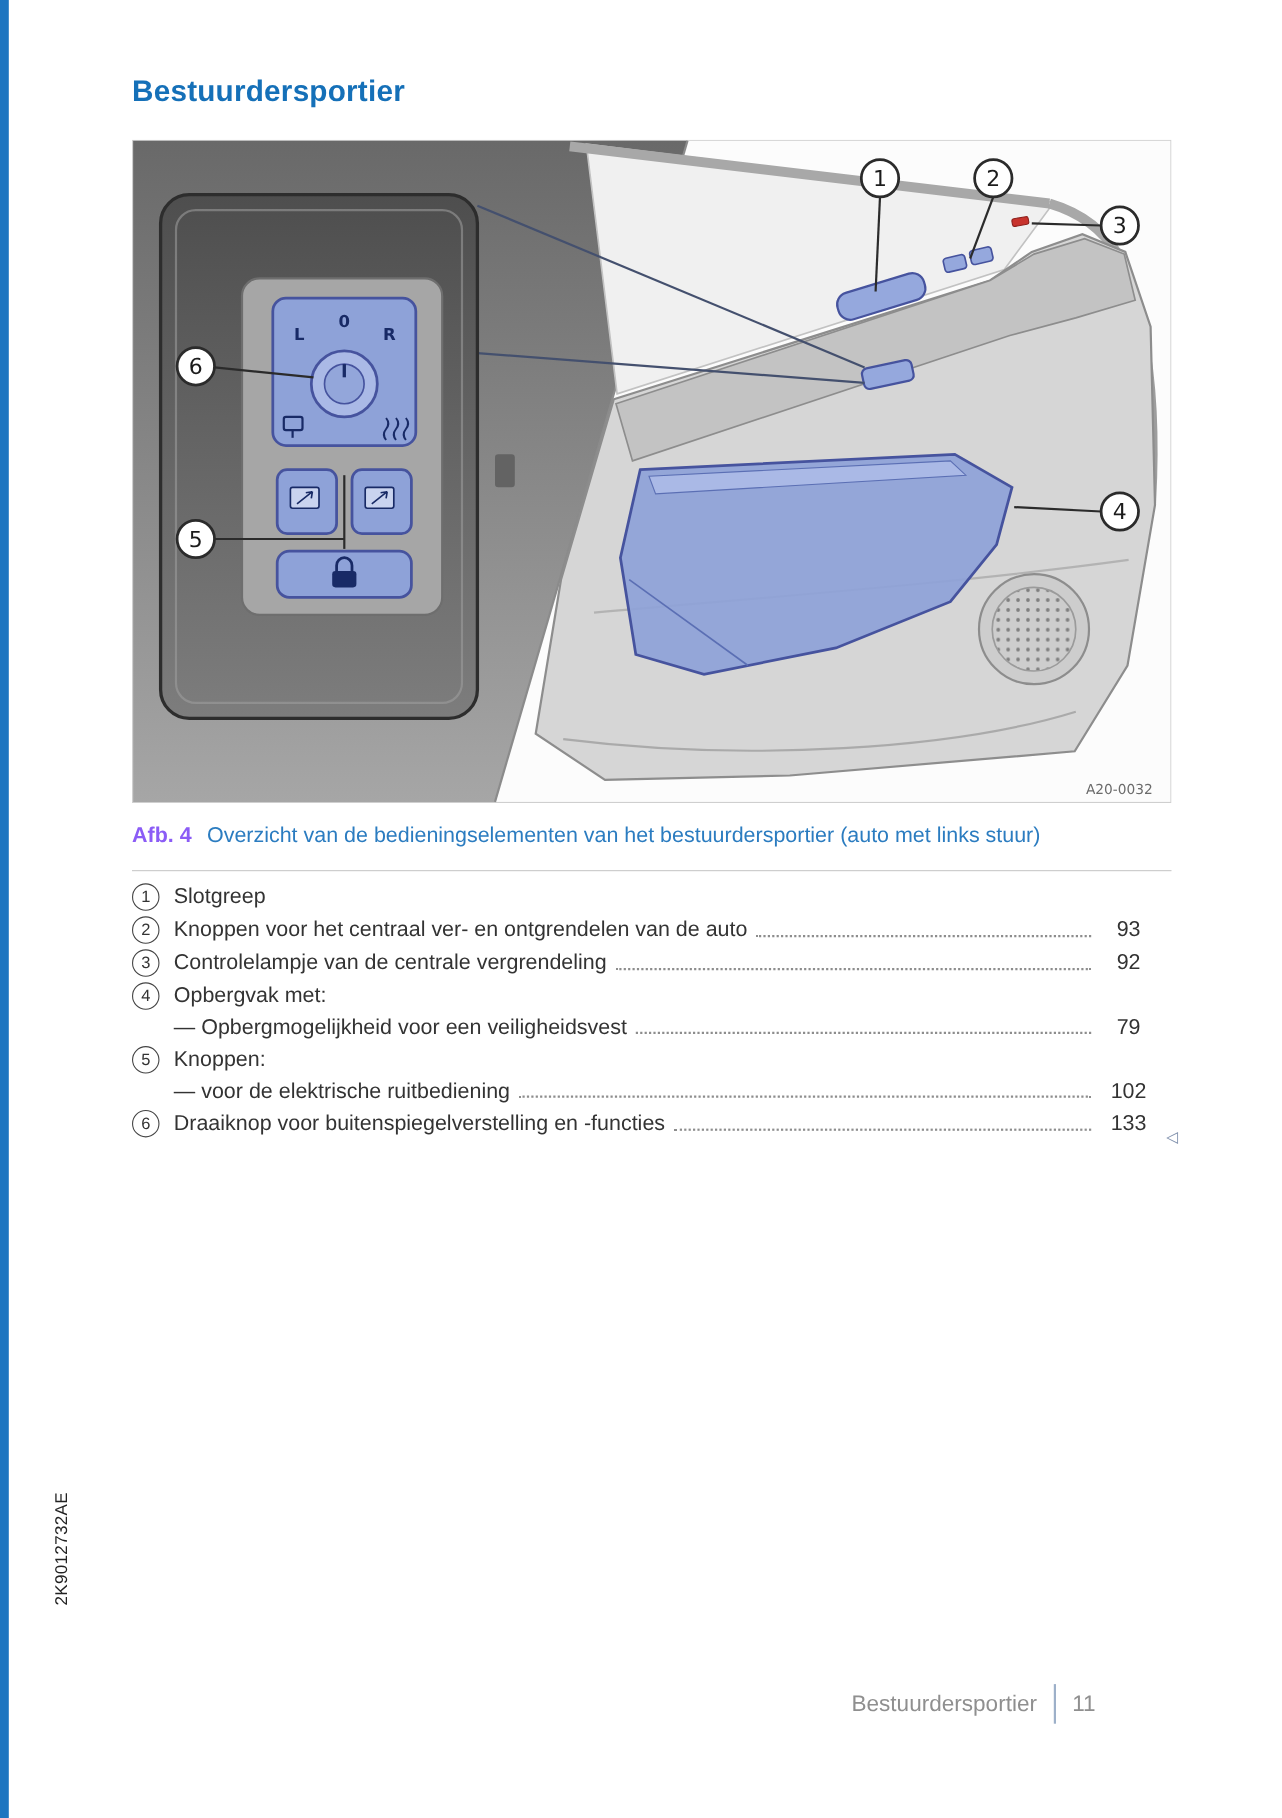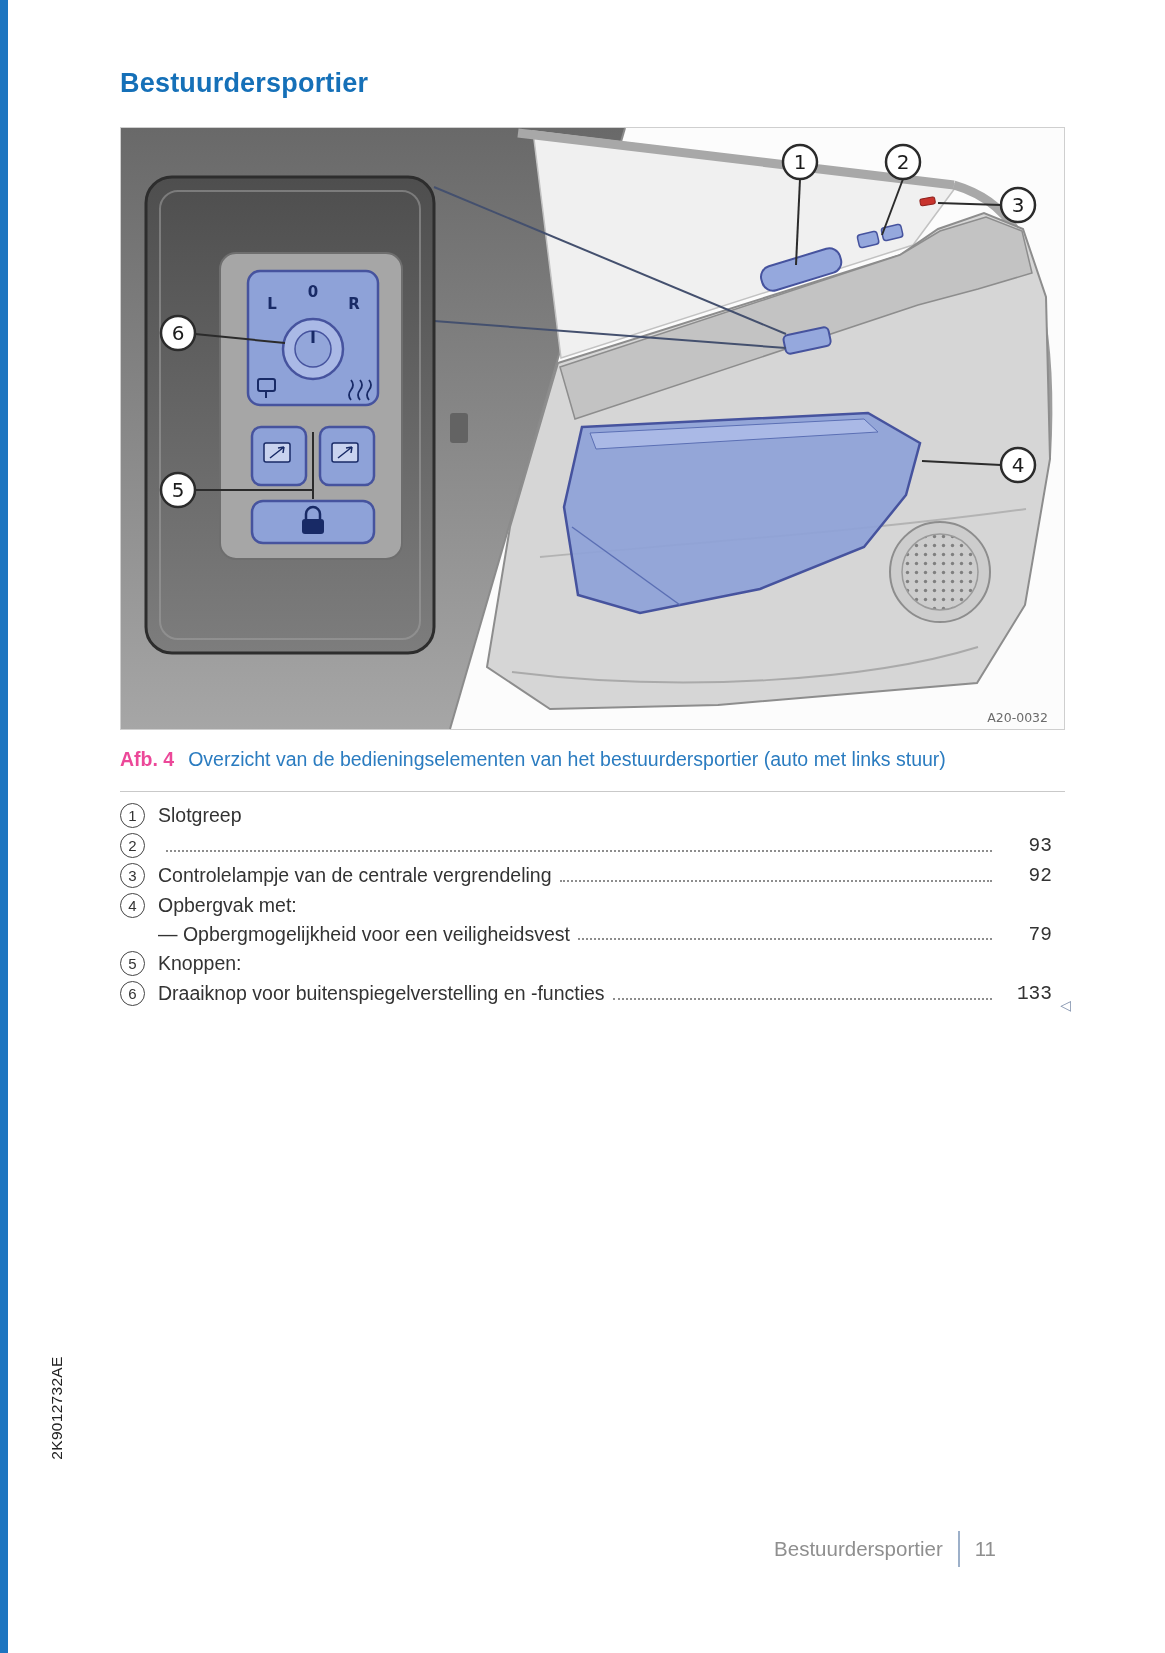--- a/index.html
+++ b/index.html
@@ -14,34 +14,34 @@
   .title { margin-top:68px; font-size:27px; font-weight:bold; color:#1570b8; letter-spacing:0.2px; }
 
   .figure { margin-top:28px; width:945px; height:603px; }
   .fig-svg { display:block; }
   .fig-svg text { font-family:"DejaVu Sans", sans-serif; }
   .co { font-size:20px; fill:#1c1c1c; text-anchor:middle; }
   .mlab { font-size:15px; font-weight:bold; fill:#182a66; text-anchor:middle; }
   .imgcode { font-size:12.5px; fill:#6b6b6b; text-anchor:end; }
 
   .caption { margin-top:16px; max-width:925px; font-size:19.5px; line-height:1.42; color:#2b7cc0; }
-  .cap-label { font-weight:bold; color:#ec4899; margin-right:14px; }
+  .cap-label { font-weight:bold; color:#8b5cf6; margin-right:14px; }
 
   .rule { margin-top:17px; border-top:1px solid #c9c9c9; height:0; }
 
   .legend { position:relative; margin-top:9px; padding-right:13px; }
   .row { display:flex; align-items:center; padding:2.5px 0; font-size:19.5px; color:#333333; }
   .numcol { flex:0 0 38px; display:flex; align-items:center; }
   .circle { width:25px; height:25px; border:1.5px solid #444444; border-radius:50%;
             display:inline-flex; align-items:center; justify-content:center;
             font-size:15px; color:#333333; }
   .txt { white-space:nowrap;text-align:right; }
   .leader { flex:1 1 auto; align-self:flex-end; border-bottom:2px dotted #8d8d8d;
             margin:0 8px 6px 8px; min-width:20px; height:1px; }
-  .pg { flex:0 0 52px; text-align:right;font-family:Liberation Mono, monospace; }
+  .pg { flex:0 0 52px; text-align:center; }
   .end-marker { position:absolute; right:-6px; bottom:-4px; font-size:14px; color:#8091ad; }
 
   .spine { position:absolute; left:57px; top:1408px;
            transform:translate(-50%,-50%) rotate(-90deg);
            font-size:15.5px; color:#222222; white-space:nowrap; letter-spacing:0.3px; }
 
   .footer { position:absolute; top:1531px; right:158px; display:flex; align-items:center;
             gap:15px; font-size:20.5px; color:#8f8f8f; }
   .f-div { width:2px; height:36px; background:#9db0c9; }
 </style>
@@ -219,20 +219,21 @@
         <span class="numcol">
             <span class="circle">1</span>
           </span>
         <span class="txt">Slotgreep</span>
 
       </div>
       <div class="row">
         <span class="numcol">
             <span class="circle">2</span>
           </span>
+        <span class="txt">Knoppen voor het centraal ver- en ontgrendelen van de auto</span>
         <span class="leader"></span>
         <span class="pg">93</span>
       </div>
       <div class="row">
         <span class="numcol">
             <span class="circle">3</span>
           </span>
         <span class="txt">Controlelampje van de centrale vergrendeling</span>
         <span class="leader"></span>
         <span class="pg">92</span>
@@ -249,20 +250,26 @@
         <span class="txt">— Opbergmogelijkheid voor een veiligheidsvest</span>
         <span class="leader"></span>
         <span class="pg">79</span>
       </div>
       <div class="row no-ref">
         <span class="numcol">
             <span class="circle">5</span>
           </span>
         <span class="txt">Knoppen:</span>
 
+      </div>
+      <div class="row sub">
+        <span class="numcol"></span>
+        <span class="txt">— voor de elektrische ruitbediening</span>
+        <span class="leader"></span>
+        <span class="pg">102</span>
       </div>
       <div class="row">
         <span class="numcol">
             <span class="circle">6</span>
           </span>
         <span class="txt">Draaiknop voor buitenspiegelverstelling en -functies</span>
         <span class="leader"></span>
         <span class="pg">133</span>
       </div>
       <span class="end-marker">◁</span>

